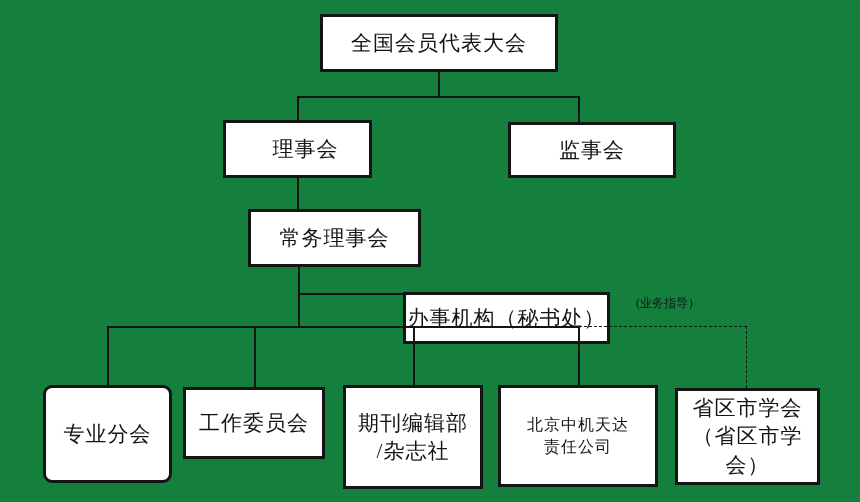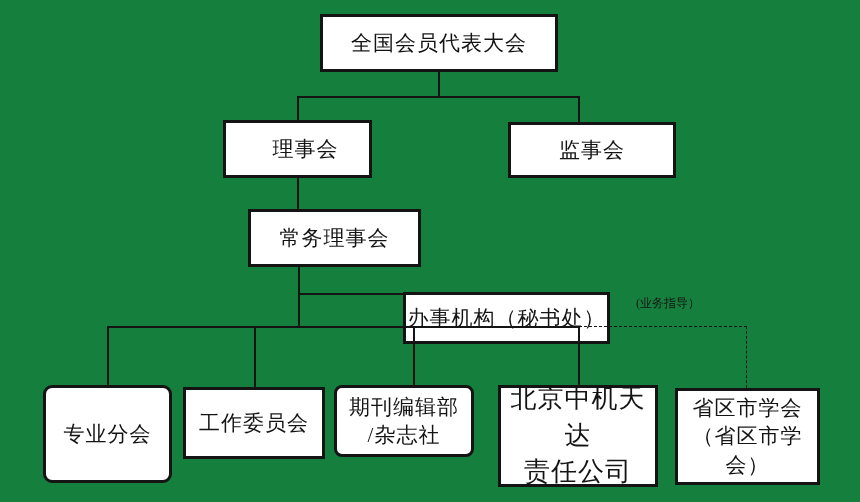--- a/index.html
+++ b/index.html
@@ -34,22 +34,22 @@
   .node span { display: block; }
 
   
   #n-congress    { left: 320px; top: 14px;  width: 238px; height: 58px; }
   #n-council     { left: 223px; top: 120px; width: 149px; height: 58px; padding-left: 16px; }
   #n-supervisory { left: 508px; top: 122px; width: 168px; height: 56px; }
   #n-standing    { left: 200px; top: 209px; width: 173px; height: 58px; margin-left: 48px; }
   #n-office      { left: 403px; top: 268px; width: 207px; height: 52px; margin-top: 24px; }
   #n-b1          { left: 43px;  top: 385px; width: 129px; height: 98px; border-radius: 9px; }
   #n-b2          { left: 183px; top: 387px; width: 142px; height: 72px; }
-  #n-b3          { left: 334px; top: 385px; width: 140px; height: 72px; border-radius: 8px; }
-  #n-b4          { left: 498px; top: 385px; width: 160px; height: 102px; font-size: 26px; line-height: 1.4; }
+  #n-b3          { left: 343px; top: 385px; width: 140px; height: 104px; }
+  #n-b4          { left: 498px; top: 385px; width: 160px; height: 102px; font-size: 16px; line-height: 1.4; }
   #n-b5          { left: 675px; top: 388px; width: 145px; height: 97px; }
 
   
   .line { position: absolute; background: #141414; }
   .line-dash-h { position: absolute; height: 0; border-top: 1.5px dashed #141414; background: none; }
   .line-dash-v { position: absolute; width: 0;  border-left: 1.5px dashed #141414; background: none; }
 
   #l-congress-down   { left: 438px; top: 72px;  width: 1.5px; height: 24px; }
   #l-top-split       { left: 297px; top: 96px;  width: 282px; height: 1.5px; }
   #l-council-up      { left: 297px; top: 96px;  width: 1.5px; height: 24px; }

